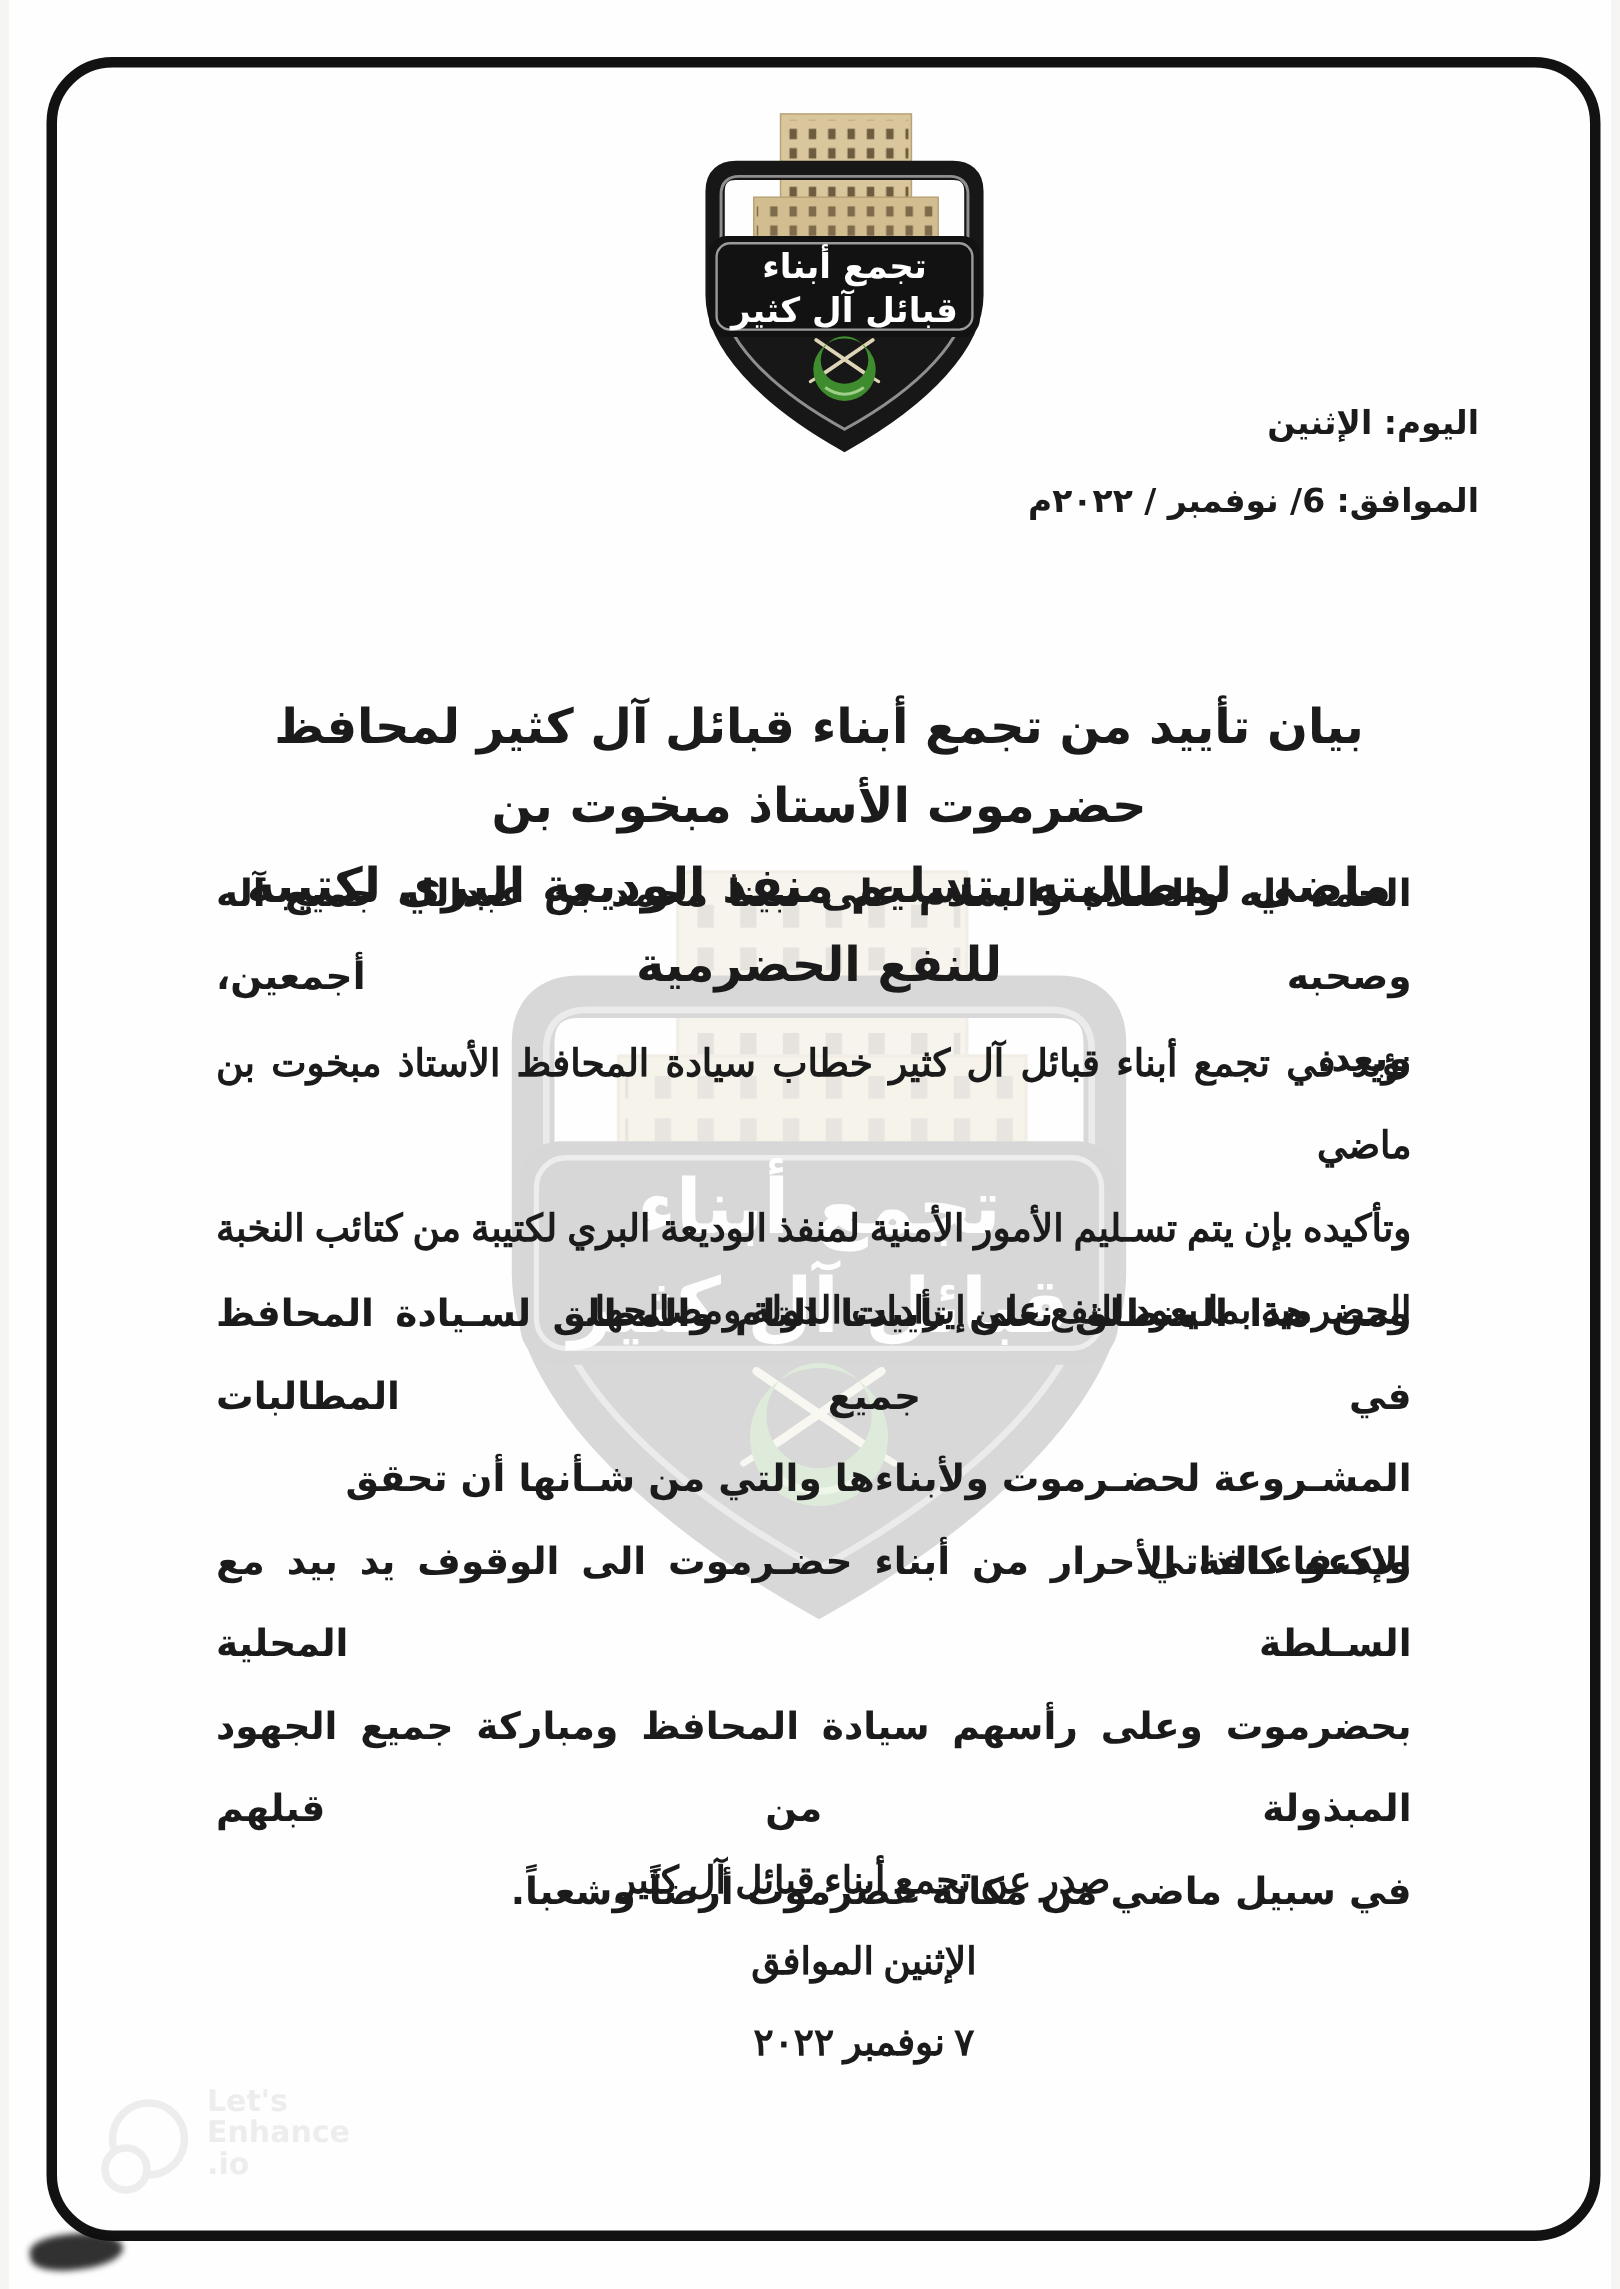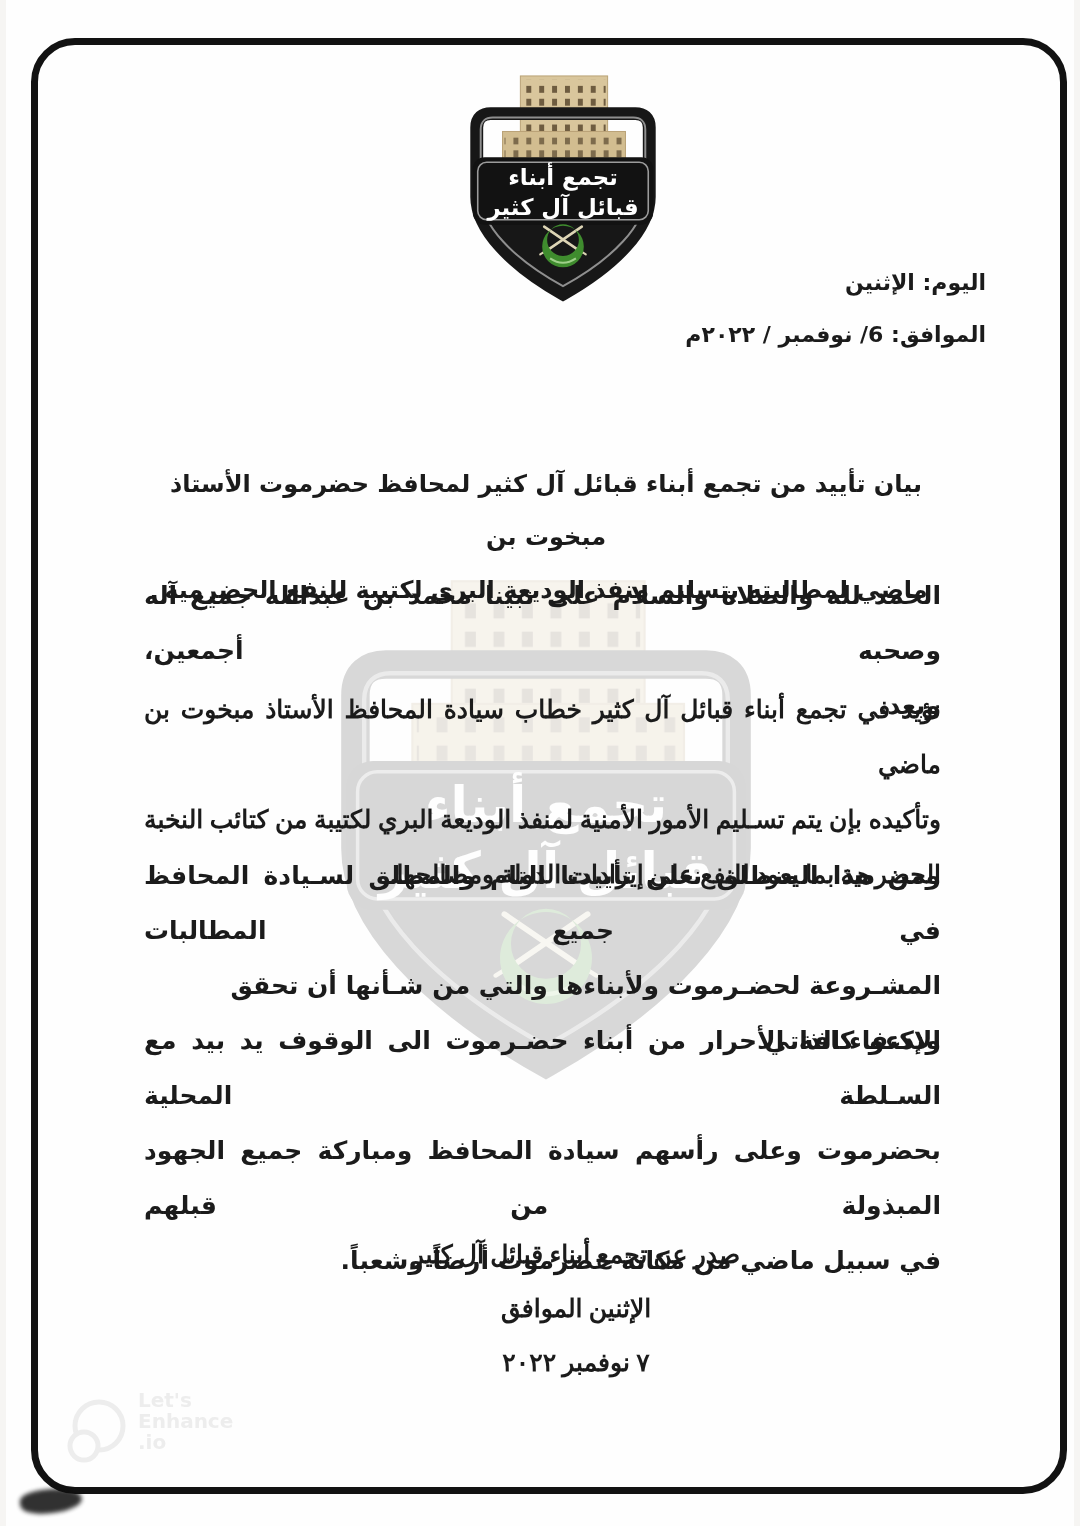--- a/index.html
+++ b/index.html
@@ -19,21 +19,21 @@
     position:absolute; left:310px; top:568px; width:460px; height:515px;
     opacity:0.16; pointer-events:none;
   }
   .arabic { direction:rtl; color:#1b1b1b; font-weight:bold; }
   .date-block {
     position:absolute; right:88px; top:257px; text-align:right;
     font-size:22px; line-height:52px;
   }
   .doc-title {
     position:absolute; left:150px; top:458px; width:780px;
-    font-size:24px; line-height:53px;
+    font-size:32px; line-height:53px;
   }
   .doc-title .tline { text-align:center; text-align-last:center; }
   .para {
     position:absolute; left:138px; width:797px;
     font-size:25px; line-height:55px;
   }
   .para .tline { text-align:justify; text-align-last:justify; }
   .para .tline:last-child { text-align:right; text-align-last:right; }
   .p1 { top:568px; } .p2 { top:682px;font-family:Liberation Serif, serif; } .p3 { top:848px; } .p4 { top:1013px; }
   .signature {

